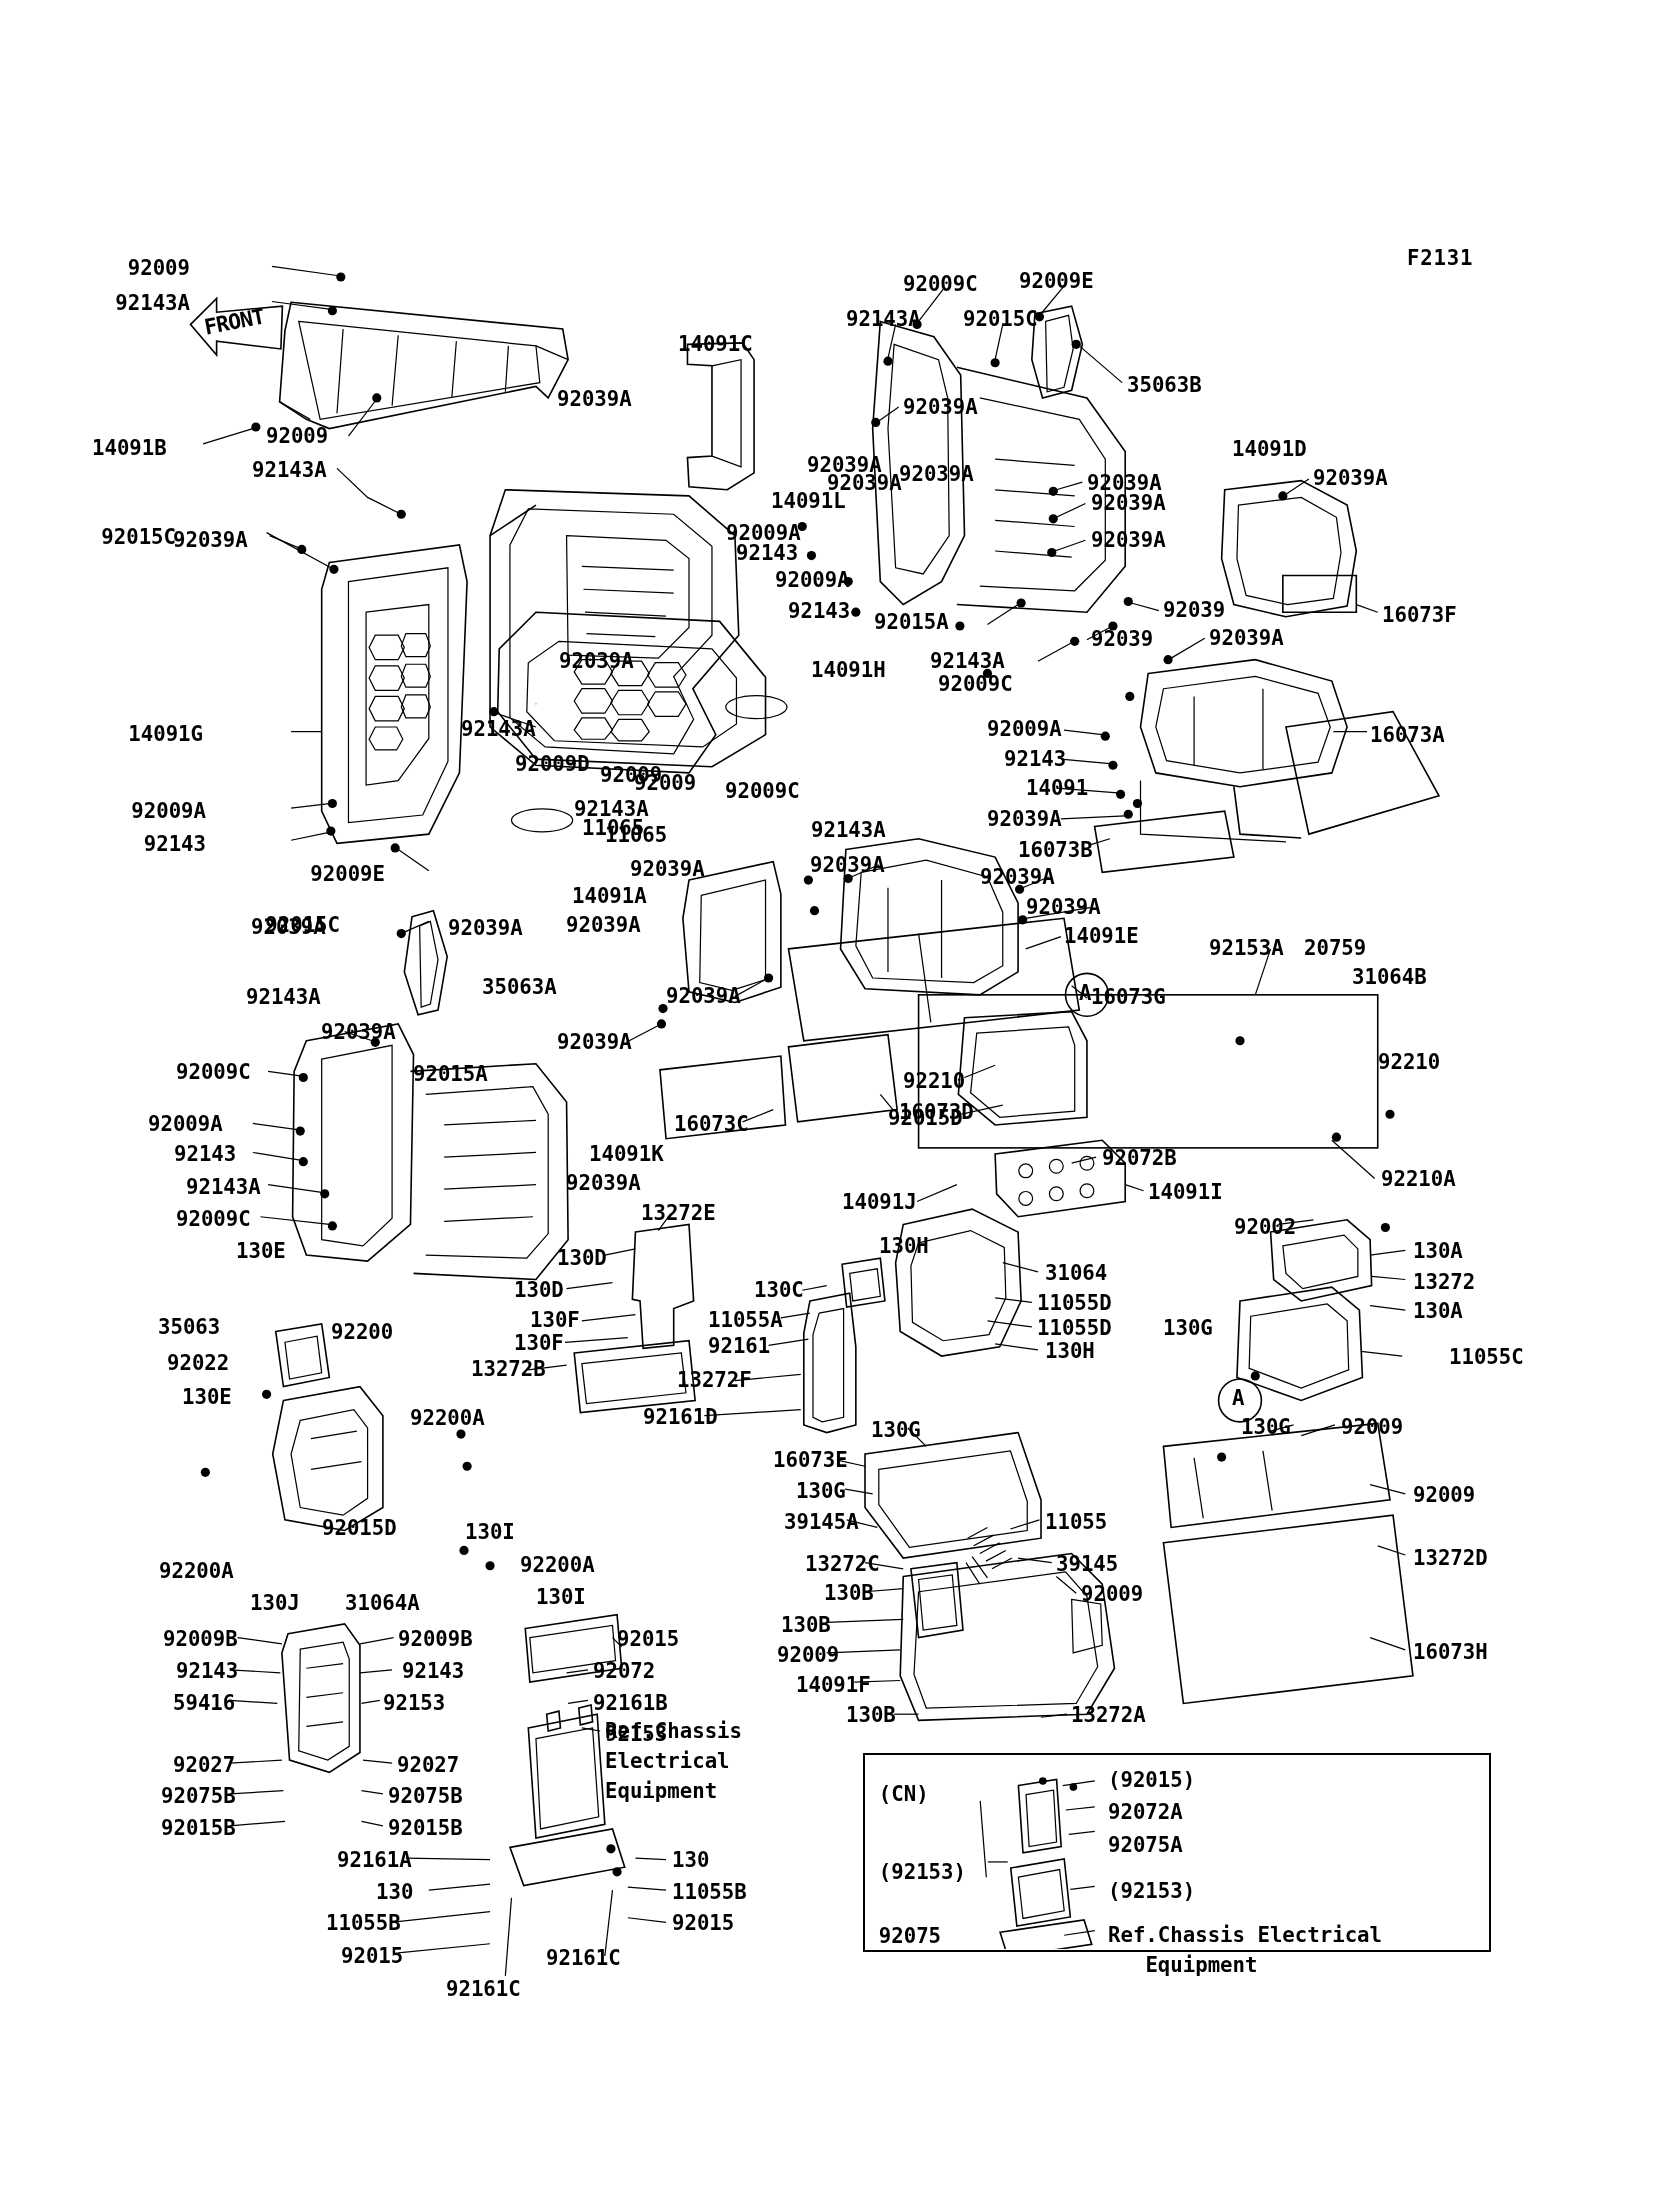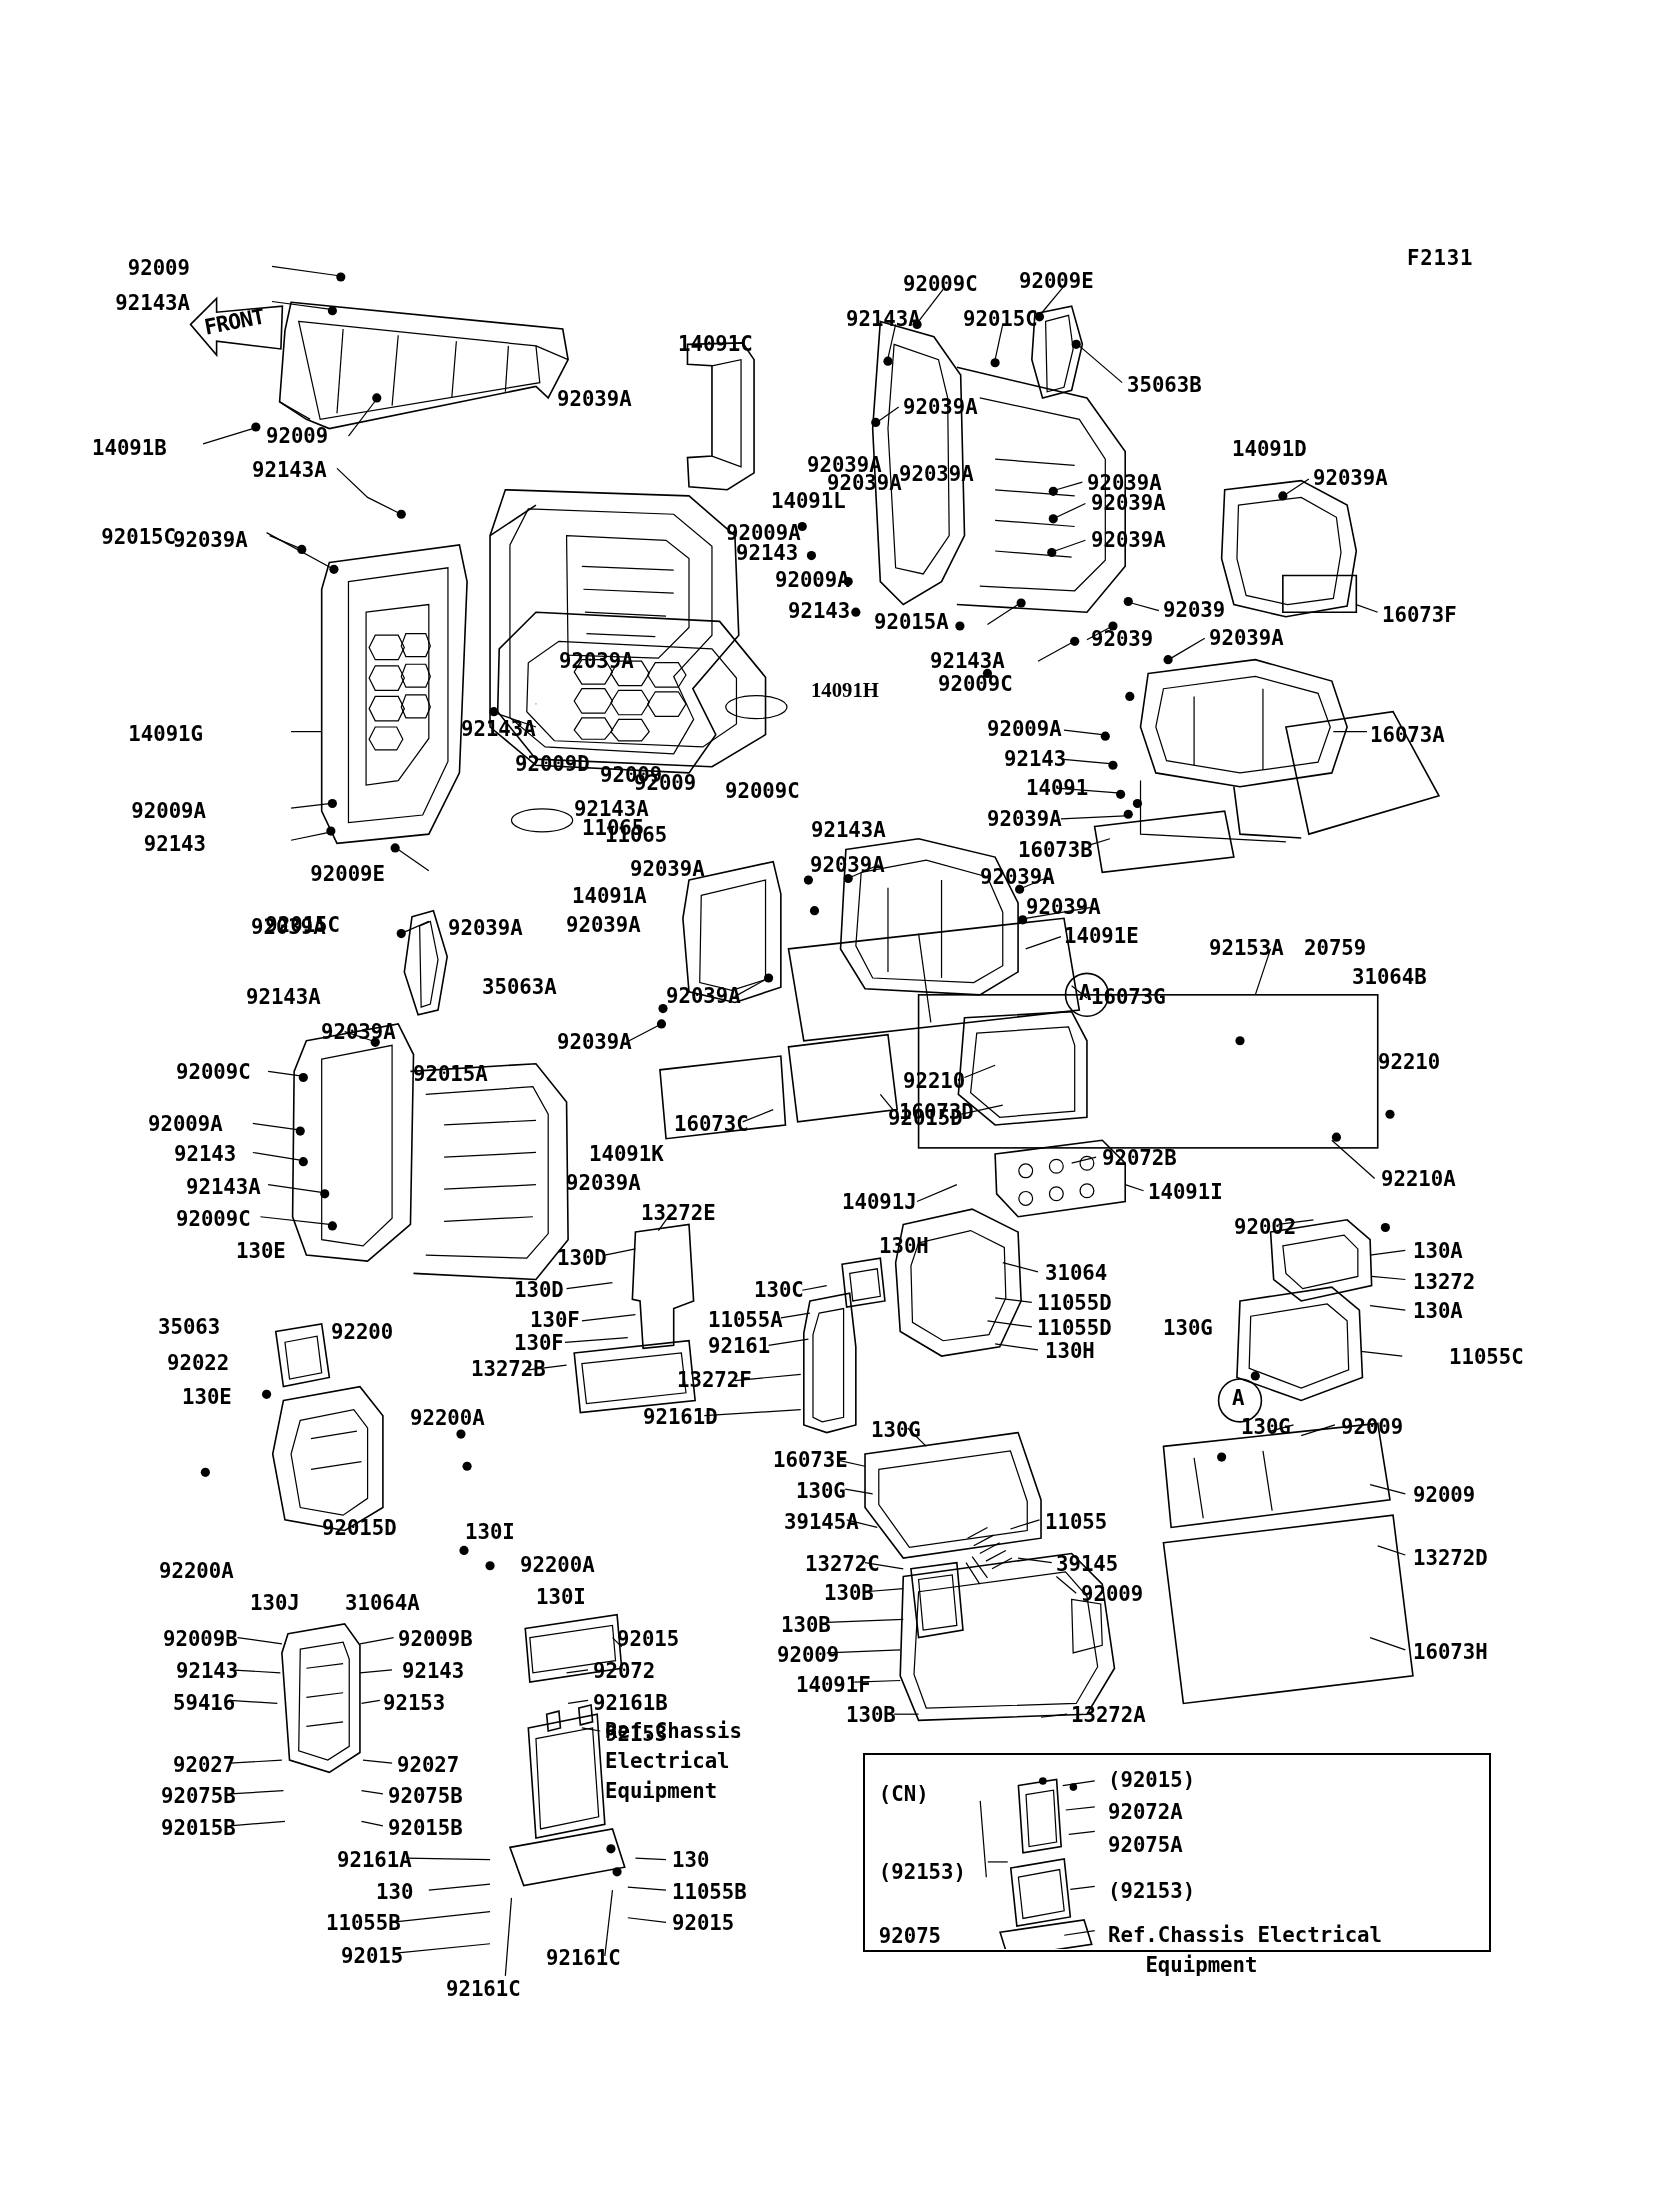--- a/index.html
+++ b/index.html
@@ -741,21 +741,21 @@
       <div class="lbl" style="top: 1554px; left: 805px;">13272C</div>
       <div class="lbl" style="top: 1554px; left: 1056px;">39145</div>
       <div class="lbl" style="top: 1583px; left: 824px;">130B</div>
       <div class="lbl" style="top: 1584px; left: 1081px;">92009</div>
       <div class="lbl" style="top: 1615px; left: 781px;">130B</div>
       <div class="lbl" style="top: 1645px; left: 777px;">92009</div>
       <div class="lbl" style="top: 1675px; left: 796px;">14091F</div>
       <div class="lbl" style="top: 1705px; left: 846px;">130B</div>
       <div class="lbl" style="top: 1705px; left: 1071px;">13272A</div>
       <div class="lbl" style="top: 651px; left: 559px;">92039A</div>
-      <div class="lbl" style="top: 680px; left: 811px; font-family: Liberation Serif, serif;">14091H</div>
+      <div class="lbl" style="top: 660px; left: 811px;">14091H</div>
       <div class="lbl" style="top: 773px; left: 634px;">92009</div>
       <div class="lbl" style="top: 825px; left: 605px;">11065</div>
       <div class="lbl" style="top: 859px; left: 630px;">92039A</div>
       <div class="lbl" style="top: 820px; left: 811px;">92143A</div>
       <div class="lbl" style="top: 917px; left: 251px;">92039A</div>
       <div class="lbl" style="top: 915px; left: 566px;">92039A</div>
       <div class="lbl" style="top: 1144px; left: 589px;">14091K</div>
       <div class="lbl" style="top: 1173px; left: 566px;">92039A</div>
     </div>
 

